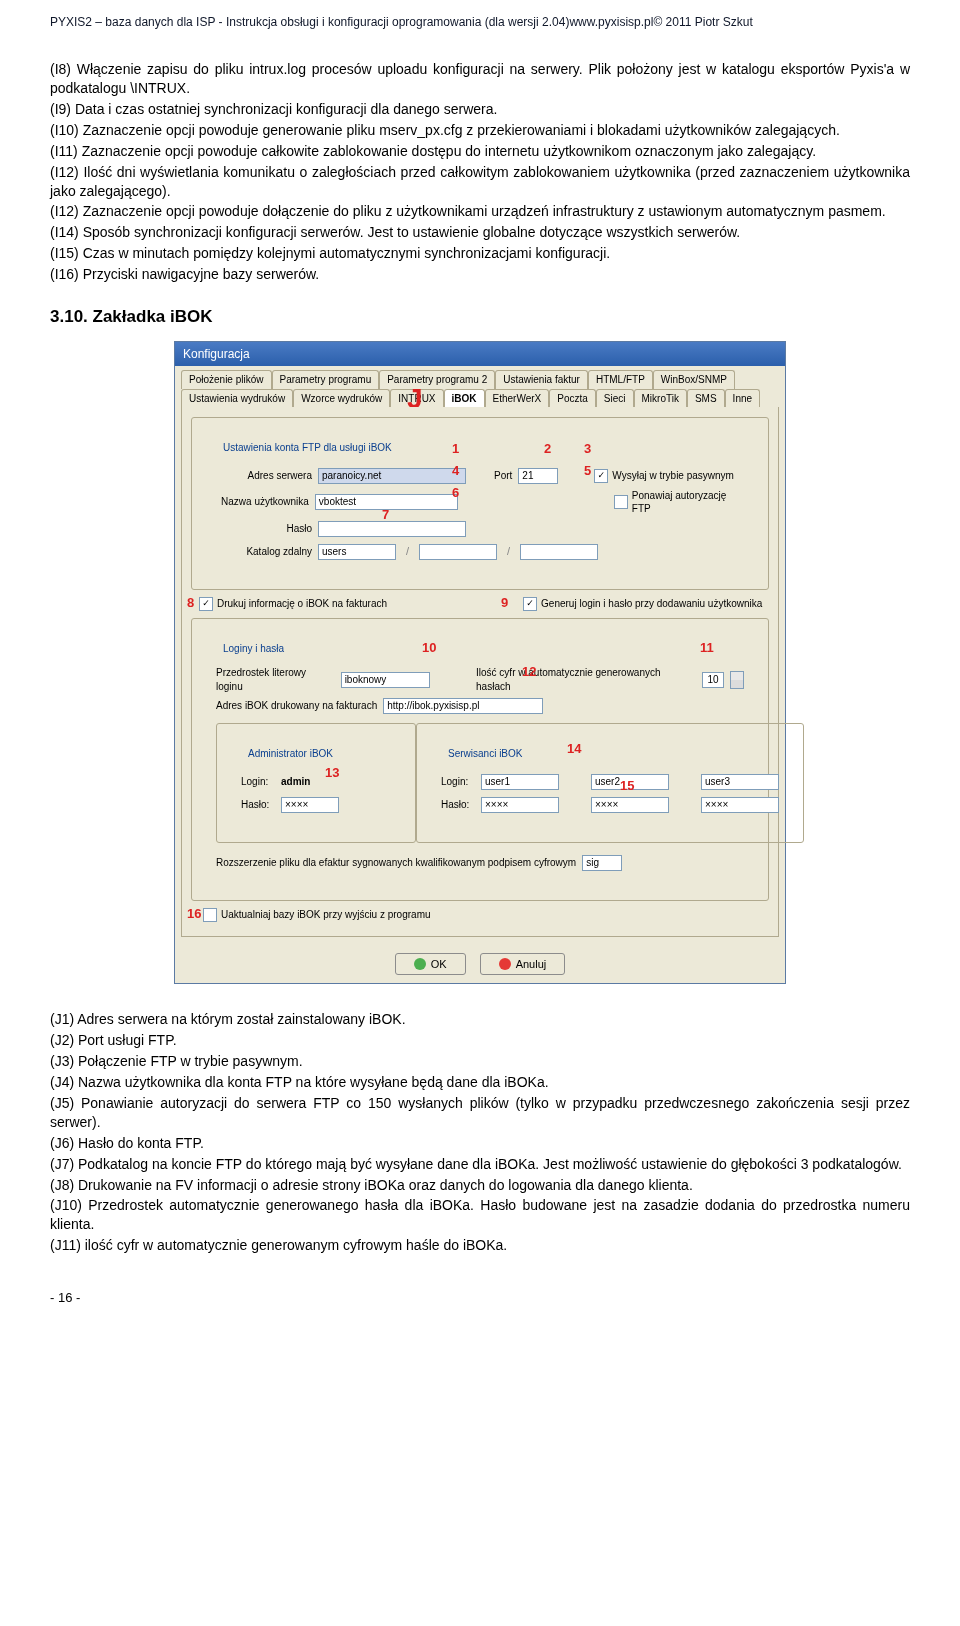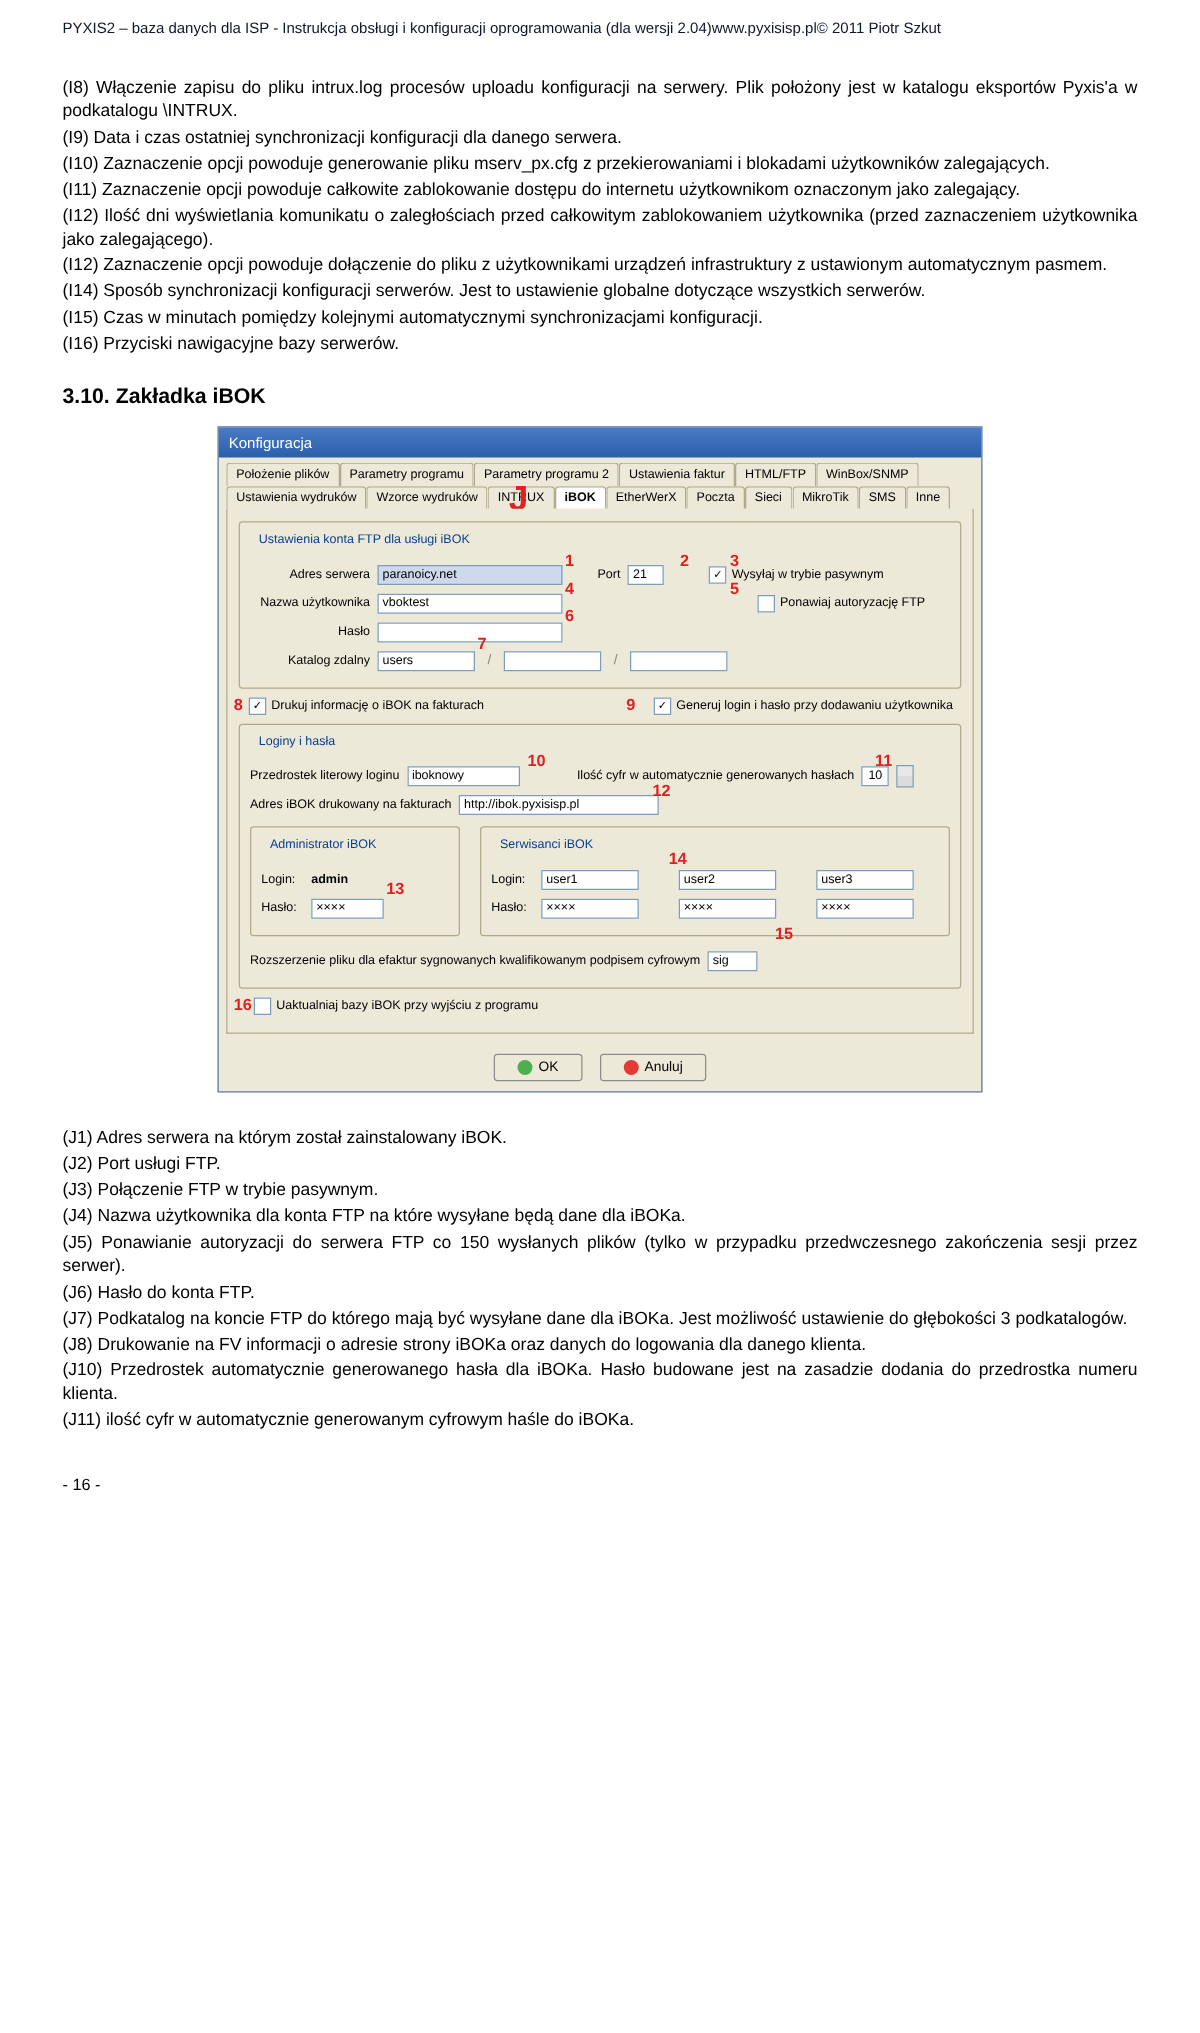--- a/index.html
+++ b/index.html
@@ -9,21 +9,21 @@
   .just{text-align:justify}
   h3{font-weight:700;font-size:17px;margin:22px 0 12px 0}
   
   .dlg{width:610px;margin:8px auto 26px auto;border:1px solid #5b7aa3;background:#ece9d8;font-size:11px;color:#000}
   .titlebar{background:linear-gradient(180deg,#4a7bc4 0%,#2b5fab 100%);color:#fff;padding:4px 8px;font-size:12px}
   .tabs{padding:4px 6px 0 6px}
   .tabrow{display:flex;gap:0}
   .tab{background:#ece9d8;border:1px solid #b0a98e;border-bottom:none;padding:2px 7px;font-size:10px;border-radius:3px 3px 0 0;cursor:default}
   .tab.sel{background:#fff;font-weight:700}
   .panel{background:#ece9d8;margin:0 6px 6px 6px;border:1px solid #b0a98e;border-top:none;padding:6px 9px 8px 9px}
-  .grp{border:1px solid #b0a98e;border-radius:3px;padding:8px;margin:4px 0}
+  .grp{border:1px solid #b0a98e;border-radius:3px;padding:24px;margin:4px 0}
   .grp-title{color:#0a3f8f;margin:-14px 0 6px 4px;background:#ece9d8;display:inline-block;padding:0 3px;font-size:10px;position:relative;top:-2px}
   .row{display:flex;align-items:center;gap:6px;margin:3px 0;min-height:20px}
   .lbl{font-size:10px}
   .field{background:#fff;border:1px solid #7f9db9;height:16px;font-size:10px;padding:0 3px;box-sizing:border-box}
   .chk{display:inline-flex;align-items:center;gap:4px;font-size:10px}
   .chk .box{width:12px;height:12px;background:#fff;border:1px solid #7f9db9;display:inline-flex;align-items:center;justify-content:center;font-size:9px;line-height:1}
   .num{color:#d22;font-weight:700;font-size:13px;position:absolute}
   .rel{position:relative}
   .btns{display:flex;justify-content:center;gap:14px;padding:10px 0 8px 0}
   .btn{background:#ece9d8;border:1px solid #8c8c8c;border-radius:3px;padding:3px 18px;display:inline-flex;align-items:center;gap:5px;font-size:11px;cursor:default}
@@ -81,21 +81,21 @@
     </div>
 
     <div class="panel rel">
       <div class="grp rel">
         <div class="grp-title">Ustawienia konta FTP dla usługi iBOK</div>
         <div class="row">
           <span class="lbl" style="width:96px;text-align:right">Adres serwera</span>
           <span class="field" style="width:148px;background:#cfd9ec">paranoicy.net</span>
           <span class="num" style="left:260px;top:22px">1</span>
           <span class="lbl" style="margin-left:22px">Port</span>
-          <span class="field" style="width:29px">21</span>
+          <span class="field" style="width:40px">21</span>
           <span class="num" style="left:352px;top:22px">2</span>
           <span class="num" style="left:392px;top:22px">3</span>
           <span class="chk" style="margin-left:30px">
               <span class="box">✓</span>
               <span>Wysyłaj w trybie pasywnym</span>
             </span>
         </div>
         <div class="row">
           <span class="lbl" style="width:96px;text-align:right">Nazwa użytkownika</span>
           <span class="field" style="width:148px">vboktest</span>
@@ -144,21 +144,21 @@
           <span class="lbl" style="margin-left:40px">Ilość cyfr w automatycznie generowanych hasłach</span>
           <span class="num" style="left:508px;top:20px">11</span>
           <span class="field" style="width:22px;text-align:center">10</span>
           <span class="spin"></span>
         </div>
         <div class="row">
           <span class="lbl">Adres iBOK drukowany na fakturach</span>
           <span class="field" style="width:160px">http://ibok.pyxisisp.pl</span>
           <span class="num" style="left:330px;top:44px">12</span>
         </div>
-        <div class="row" style="align-items:flex-end;gap:16px">
+        <div class="row" style="align-items:flex-end;gap:0">
           <div class="grp rel" style="flex:0 0 150px">
             <div class="grp-title">Administrator iBOK</div>
             <div class="row">
                 <span class="lbl" style="width:34px">Login:</span>
                 <span class="lbl" style="font-weight:700">admin</span>
               </div>
             <div class="row">
                 <span class="lbl" style="width:34px">Hasło:</span>
                 <span class="field" style="width:58px">××××</span>
                 <span class="num" style="left:108px;top:40px">13</span>

